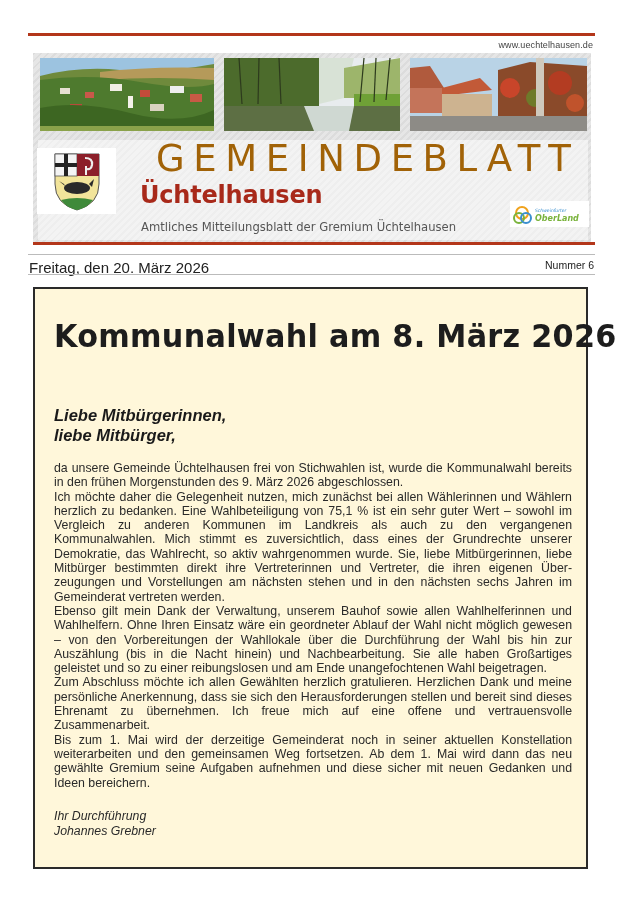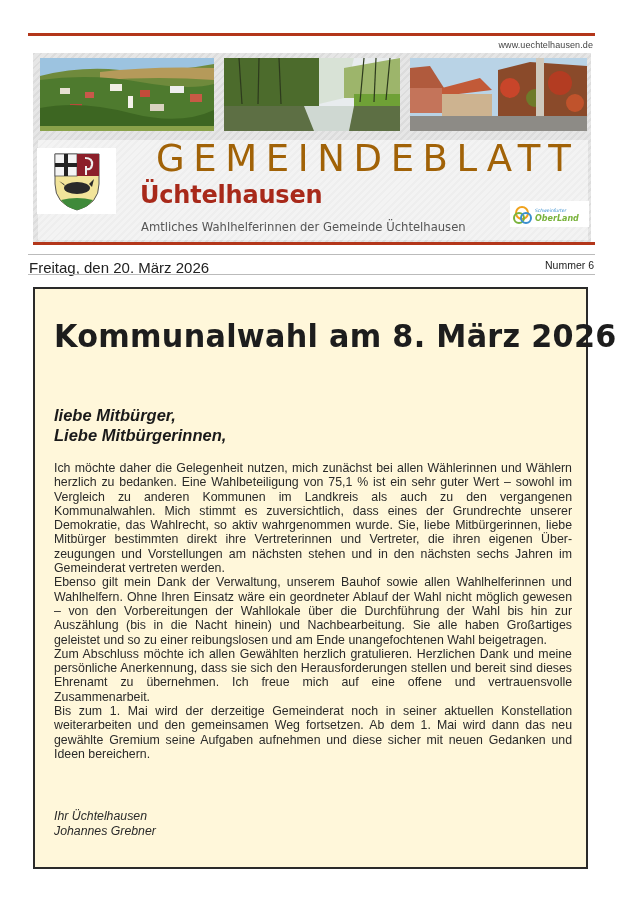--- a/index.html
+++ b/index.html
@@ -108,21 +108,21 @@
     <rect x="48" y="18" width="2" height="9" fill="#eee"></rect>
     <ellipse cx="40" cy="40" rx="13" ry="6" fill="#2a2a2a"></ellipse>
     <path d="M27 36 L22 33 L28 38Z" fill="#2a2a2a"></path>
     <path d="M52 36 L57 31 L55 39Z" fill="#2a2a2a"></path>
     <path d="M24 52 Q40 48 56 52 Q50 60 40 62 Q30 60 24 52Z" fill="#3f8a3a"></path>
   </svg>
 </div>
 
 <div class="abs title-main">GEMEINDEBLATT</div>
 <div class="abs title-sub">Üchtelhausen</div>
-<div class="abs tagline">Amtliches Wahlhelferinnen der Gemeinde Üchtelhausen</div>
+<div class="abs tagline">Amtliches Mitteilungsblatt der Gremium Üchtelhausen</div>
 
 <div class="abs oberland">
   <svg viewBox="0 0 79 26" width="79" height="26">
     <circle cx="12" cy="12" r="6" fill="none" stroke="#f0a21c" stroke-width="2"></circle>
     <circle cx="9" cy="17" r="5" fill="none" stroke="#7ab33c" stroke-width="2"></circle>
     <circle cx="16" cy="17" r="5" fill="none" stroke="#3a8fcf" stroke-width="2"></circle>
     <text x="25" y="11" font-family="DejaVu Sans, sans-serif" font-size="4.5" fill="#3a8fcf">Schweinfurter</text>
     <text x="25" y="20" font-family="DejaVu Sans, sans-serif" font-size="8" font-weight="bold" fill="#7ab33c">OberLand</text>
   </svg>
 </div>
@@ -130,25 +130,26 @@
 <div class="abs panel-rule"></div>
 
 <div class="abs info-top"></div>
 <div class="abs date">Freitag, den 20. März 2026</div>
 <div class="abs issue">Nummer 6</div>
 <div class="abs info-bot"></div>
 
 <div class="abs article"></div>
 <div class="abs headline">Kommunalwahl am 8. März 2026</div>
 <div class="abs salute">
+  <div>Liebe Mitbürgerinnen,</div>
   <div>liebe Mitbürger,</div>
-  <div>Liebe Mitbürgerinnen,</div>
 </div>
 <div class="abs body-text">
+  <p>da unsere Gemeinde Üchtelhausen frei von Stichwahlen ist, wurde die Kommunalwahl bereits in den frühen Morgenstunden des 9. März 2026 abgeschlossen.</p>
   <p>Ich möchte daher die Gelegenheit nutzen, mich zunächst bei allen Wählerinnen und Wählern herzlich zu bedanken. Eine Wahlbeteiligung von 75,1 % ist ein sehr guter Wert – sowohl im Vergleich zu anderen Kommunen im Landkreis als auch zu den vergangenen Kommunalwahlen. Mich stimmt es zuversichtlich, dass eines der Grundrechte unserer Demokratie, das Wahlrecht, so aktiv wahrgenommen wurde. Sie, liebe Mitbürgerinnen, liebe Mitbürger bestimmten direkt ihre Vertreterinnen und Vertreter, die ihren eigenen Über­zeugungen und Vorstellungen am nächsten stehen und in den nächsten sechs Jahren im Gemeinderat vertreten werden.</p>
   <p>Ebenso gilt mein Dank der Verwaltung, unserem Bauhof sowie allen Wahlhelferinnen und Wahlhelfern. Ohne Ihren Einsatz wäre ein geordneter Ablauf der Wahl nicht möglich gewesen – von den Vorbereitungen der Wahllokale über die Durchführung der Wahl bis hin zur Auszählung (bis in die Nacht hinein) und Nachbearbeitung. Sie alle haben Großartiges geleistet und so zu einer reibungslosen und am Ende unangefochtenen Wahl beigetragen.</p>
   <p>Zum Abschluss möchte ich allen Gewählten herzlich gratulieren. Herzlichen Dank und meine persönliche Anerkennung, dass sie sich den Herausforderungen stellen und bereit sind dieses Ehrenamt zu übernehmen. Ich freue mich auf eine offene und vertrauensvolle Zusammenarbeit.</p>
   <p>Bis zum 1. Mai wird der derzeitige Gemeinderat noch in seiner aktuellen Konstellation weiterarbeiten und den gemeinsamen Weg fortsetzen. Ab dem 1. Mai wird dann das neu gewählte Gremium seine Aufgaben aufnehmen und diese sicher mit neuen Gedanken und Ideen bereichern.</p>
 </div>
 <div class="abs sign">
-  <div>Ihr Üchtelhausen</div>
+  <div>Ihr Durchführung</div>
   <div>Johannes Grebner</div>
 </div>
 
 </body></html>

